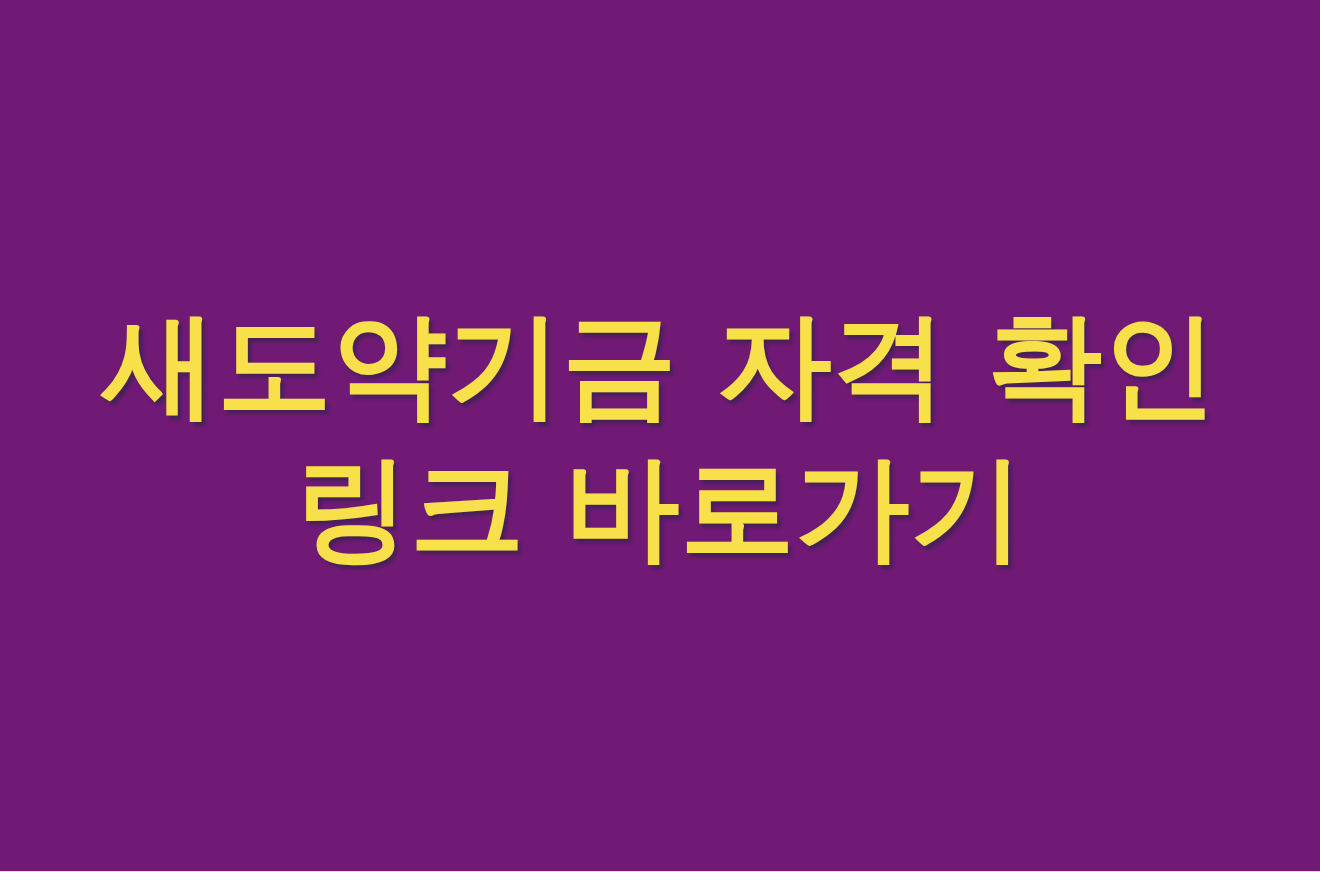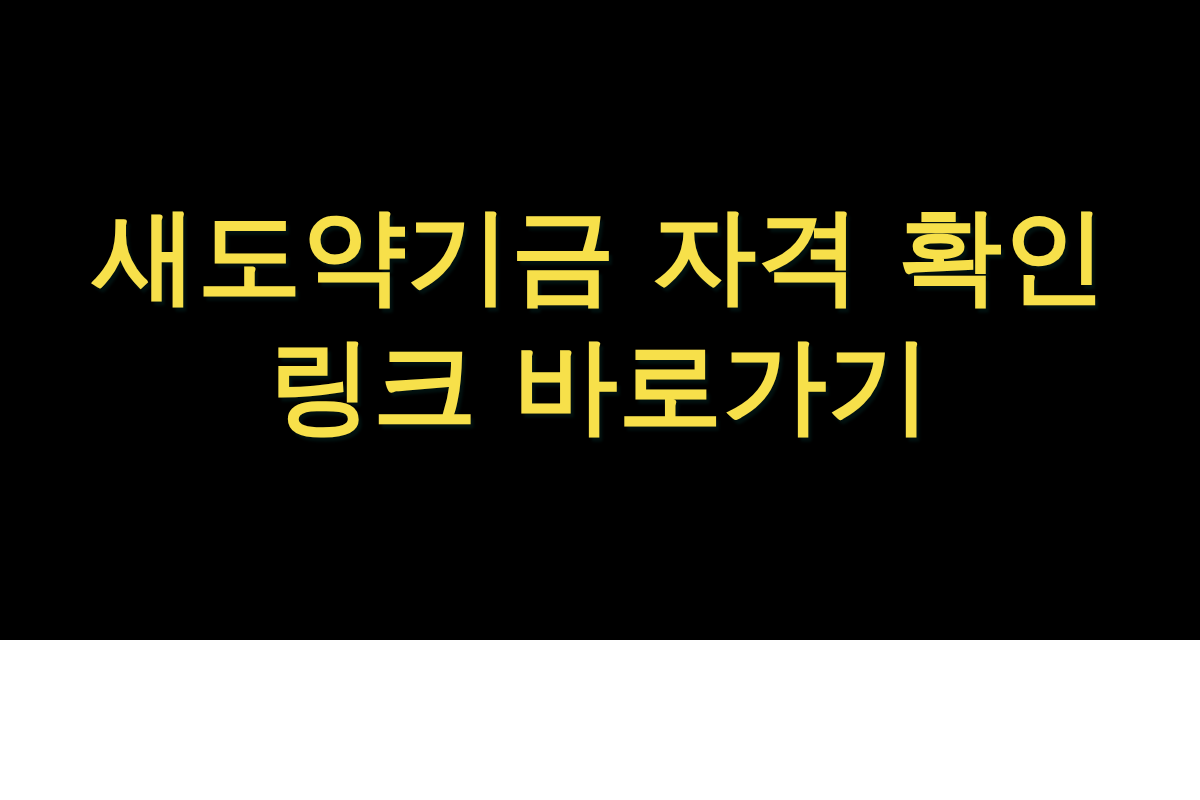--- a/index.html
+++ b/index.html
@@ -11,26 +11,26 @@
   body {
     width: 1200px;
     height: 800px;
     overflow: hidden;
     font-family: "DejaVu Sans", "Liberation Sans", sans-serif;
   }
 
   #banner {
     position: relative;
     width: 1200px;
-    height: 640px;
+    height: 792px;
     box-sizing: border-box;
     display: flex;
     align-items: center;
     justify-content: center;
-    background-color: #000000;
+    background-color: #701a75;
   }
 
   #headline {
     width: 1060px;
     margin: 0;
     padding: 0;
     text-align: center;
     font-family: "DejaVu Sans", "Liberation Sans", sans-serif;
     font-weight: 700;
     font-size: 104px;

